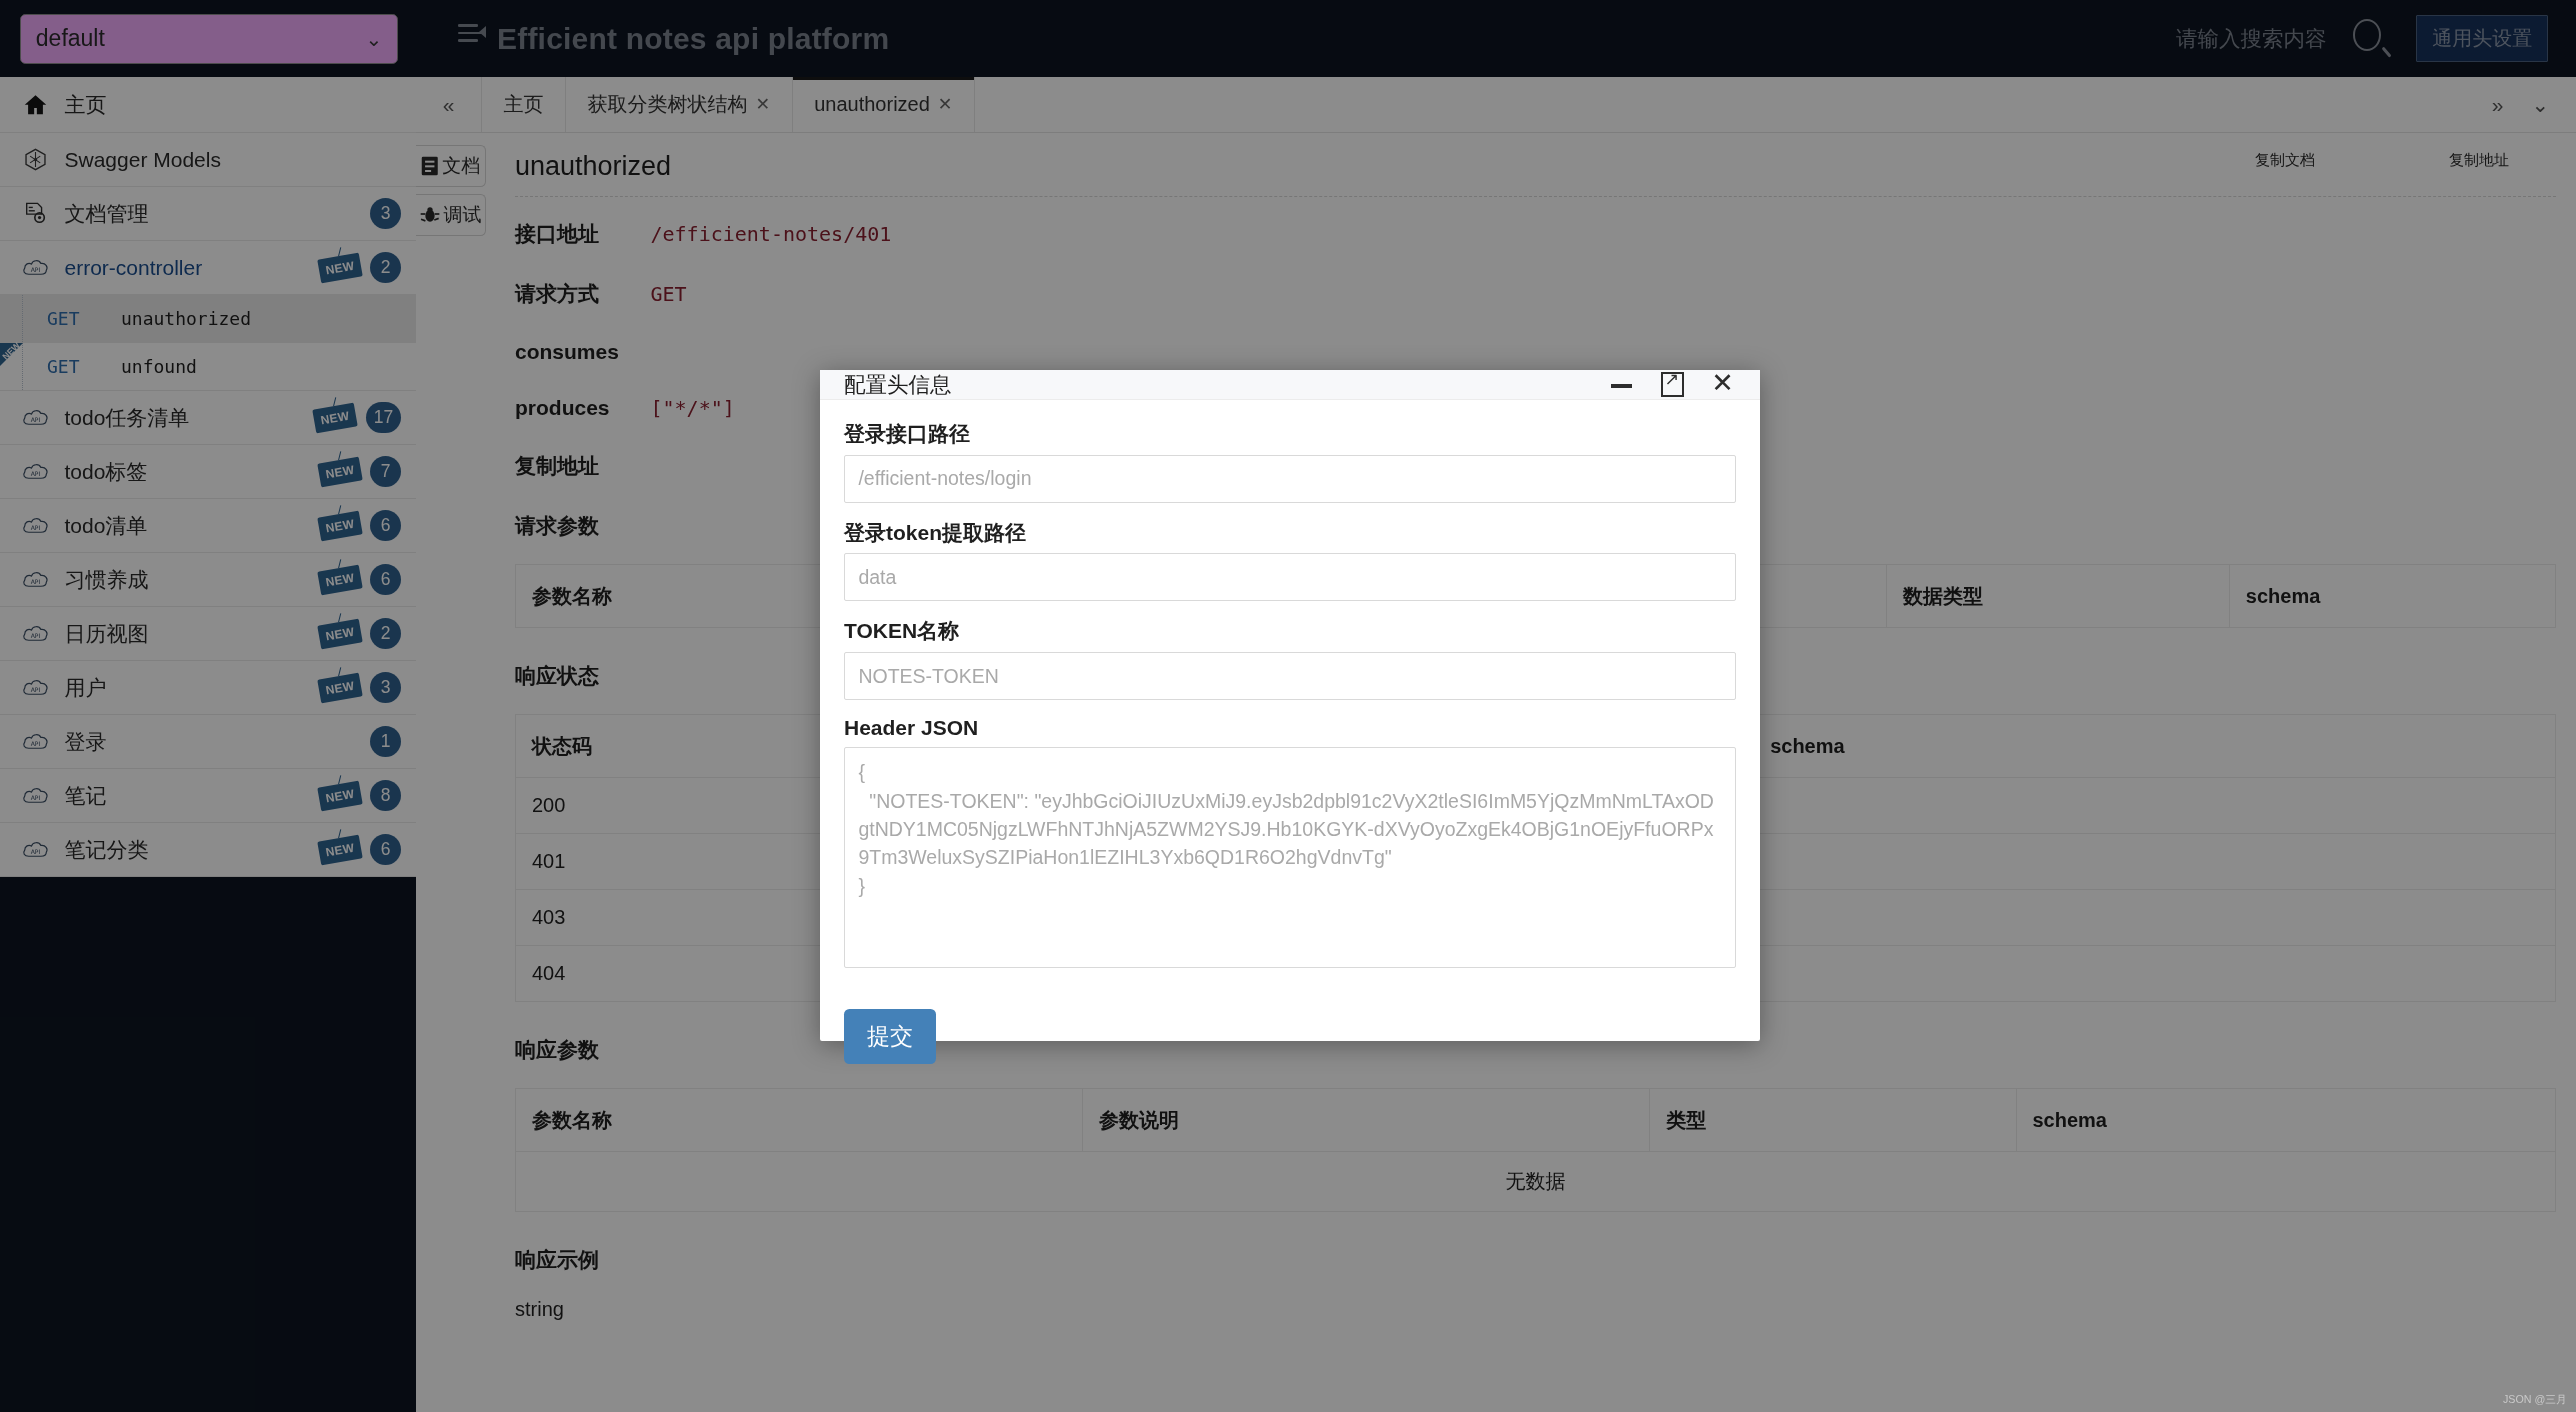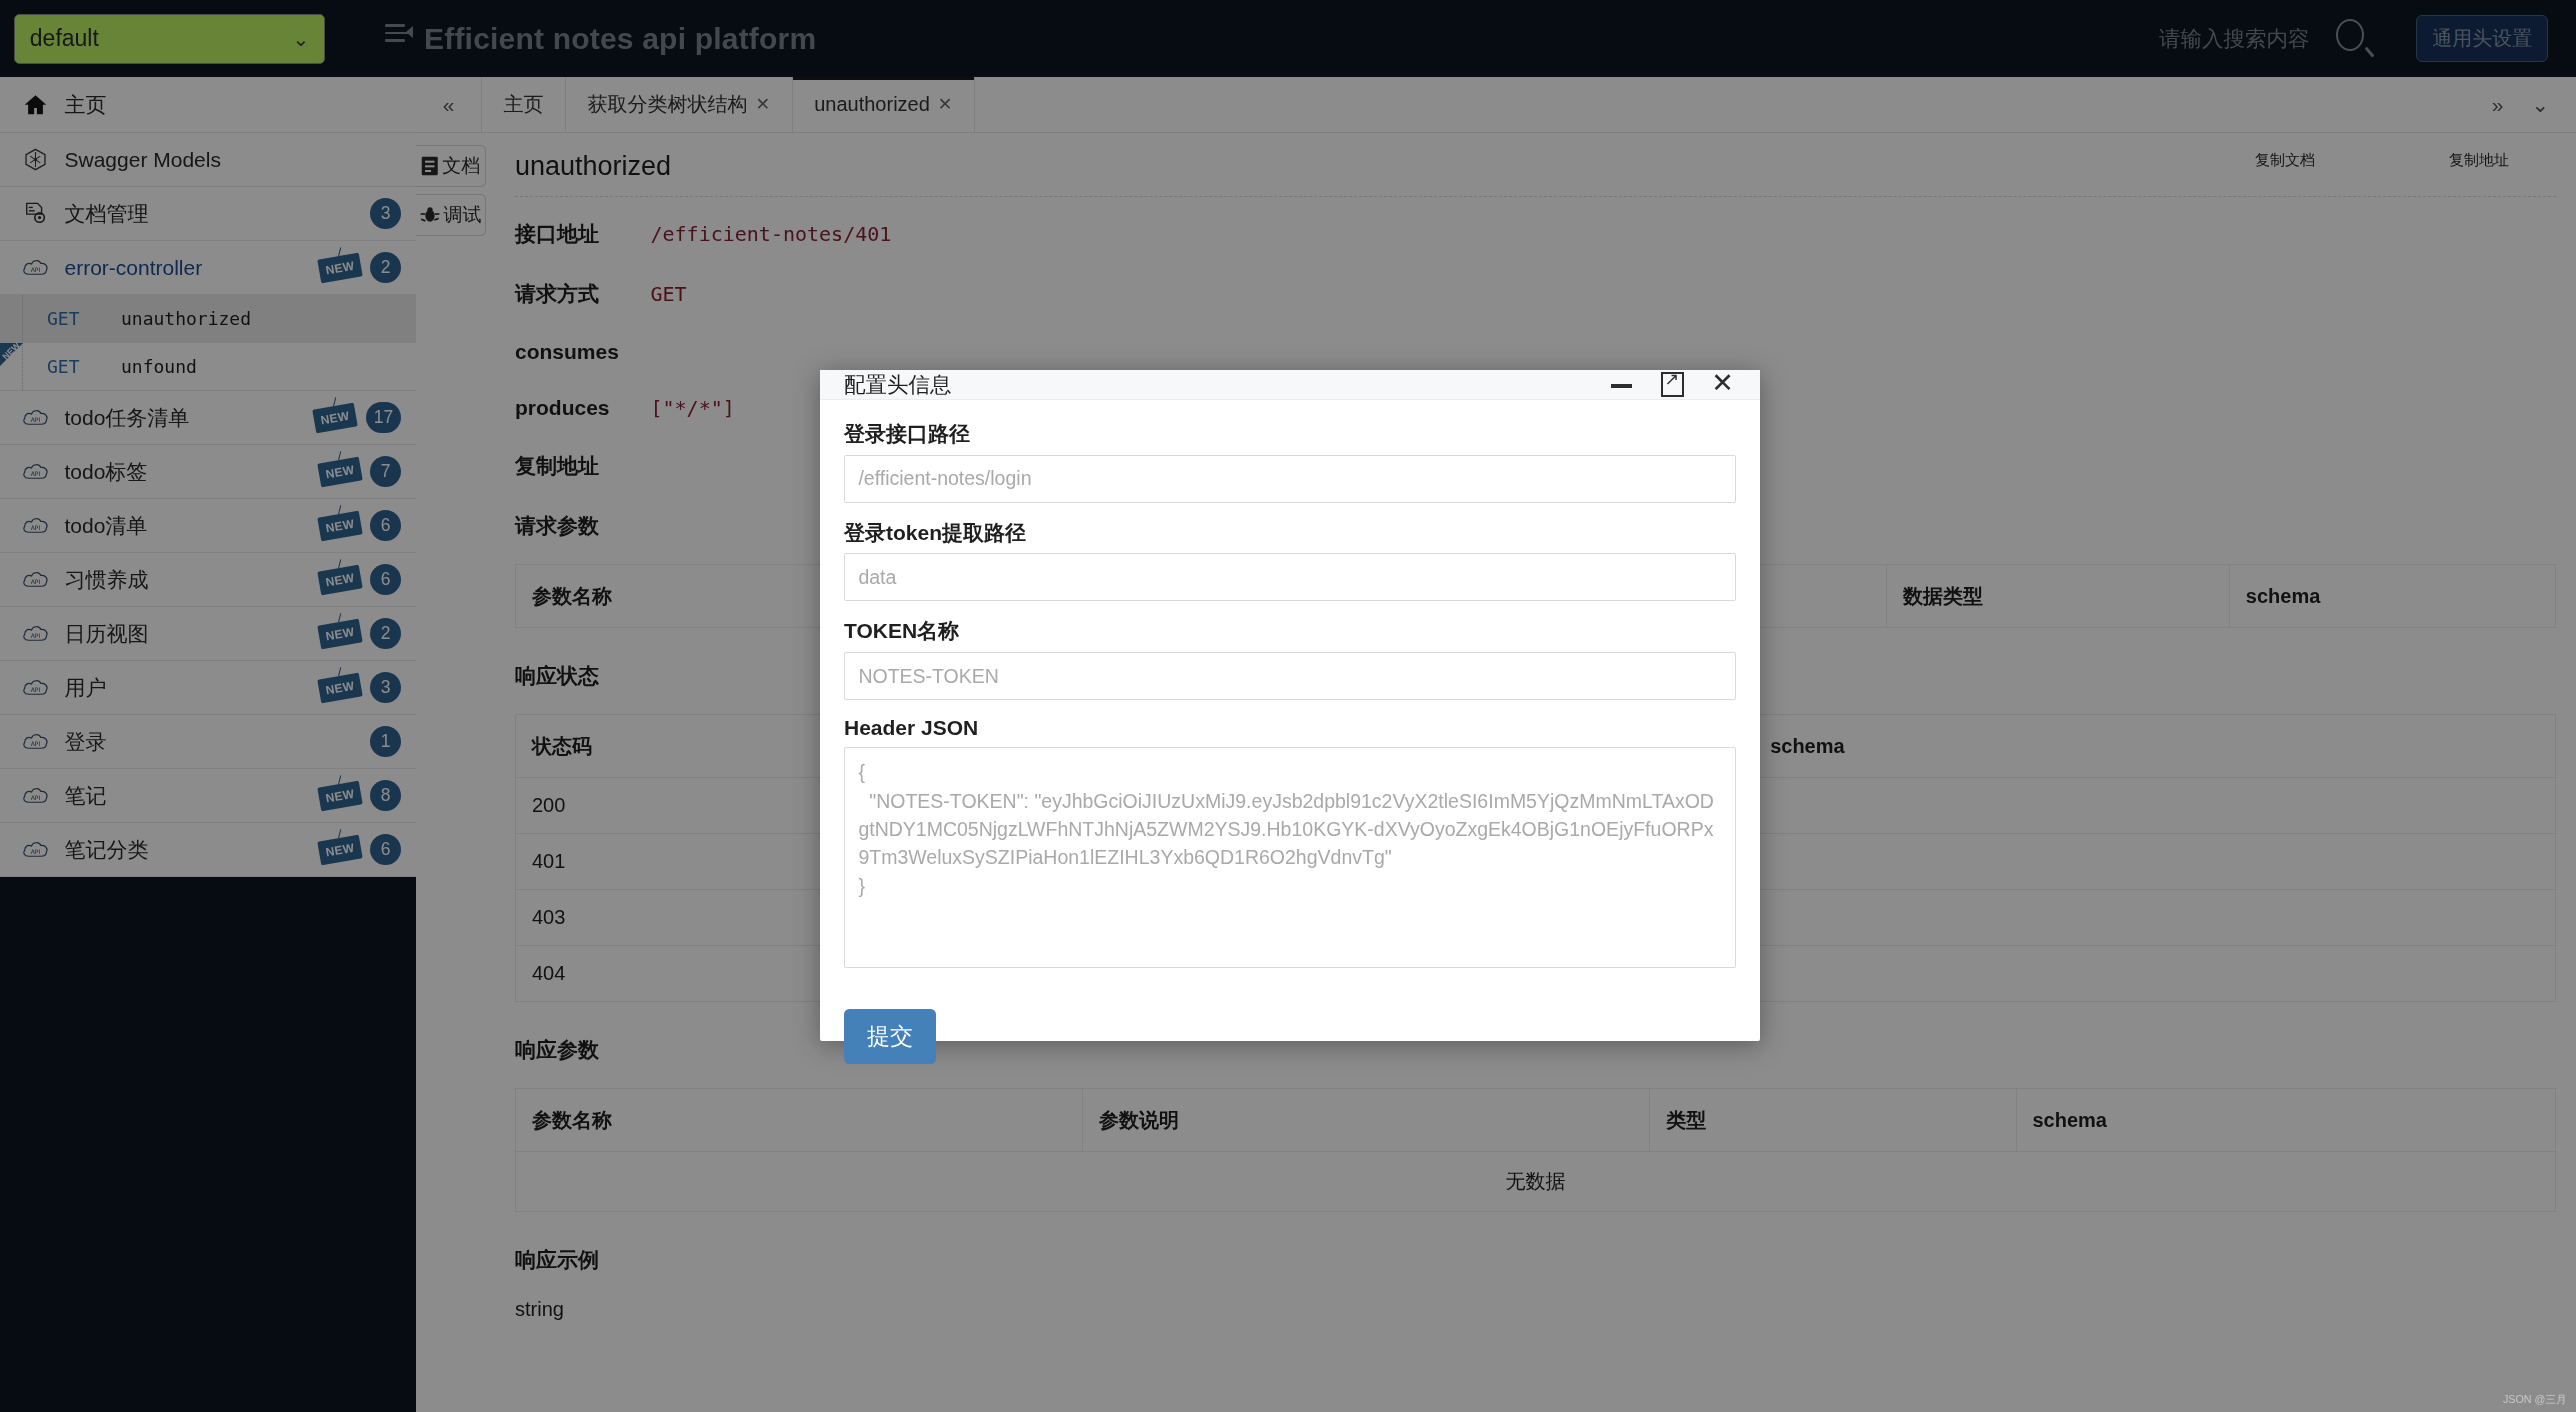--- a/index.html
+++ b/index.html
@@ -11,22 +11,22 @@
   }
   #root { position: relative; width: 2576px; height: 1412px; }
 
   
   .topbar {
     position: absolute; left: 0; top: 0; width: 2576px; height: 77px;
     background: #0d1521;
     display: flex; align-items: center;
   }
   .proj-select {
-    margin-left: 14px; width: 311px; height: 50px;
-    background: #bef264; border: 0.7px solid #8a8a8a; border-radius: 5.4px;
+    margin-left: 20px; width: 378px; height: 50px;
+    background: #f0abfc; border: 0.7px solid #8a8a8a; border-radius: 5.4px;
     display: flex; align-items: center; justify-content: space-between;
     padding: 0 14.8px; color: #2c2c2c; font-size: 23px;
   }
   .proj-select .chev { color: #3a3a3a; font-size: 20px; }
   .app-title-wrap {
     display: flex; align-items: flex-start; margin-left: 60px; gap: 12px;
   }
   .menu-icon { width: 27px; height: 23px; position: relative; }
   .menu-icon i {
     position: absolute; left: 0; height: 2.7px; background: #808793; border-radius: 1.3px;
@@ -49,21 +49,21 @@
   .search-icon .circ {
     position: absolute; left: 1.3px; top: 0; width: 28px; height: 32px;
     border: 2.7px solid #8b919b; border-radius: 50%;
   }
   .search-icon .hndl {
     position: absolute; right: 2.7px; bottom: 0px; width: 3.4px; height: 12px;
     background: #8b919b; transform: rotate(-40deg); border-radius: 2px;
   }
   .hdr-btn {
     border: 1.3px solid #4b6180; background: #17325c; color: #8d99ab;
-    font-size: 20px; border-radius: 6px; padding: 8.7px 14.8px; margin-left: 17px;
+    font-size: 20px; border-radius: 1px; padding: 8.7px 14.8px;
   }
 
   
   .sidebar {
     position: absolute; left: 0; top: 77px; width: 416px; height: 1335px;
     background: #0d1521; overflow: hidden;
   }
   .sb-scroll { background: #ffffff; }
   .sb-item {
     height: 54px; display: flex; align-items: center;

